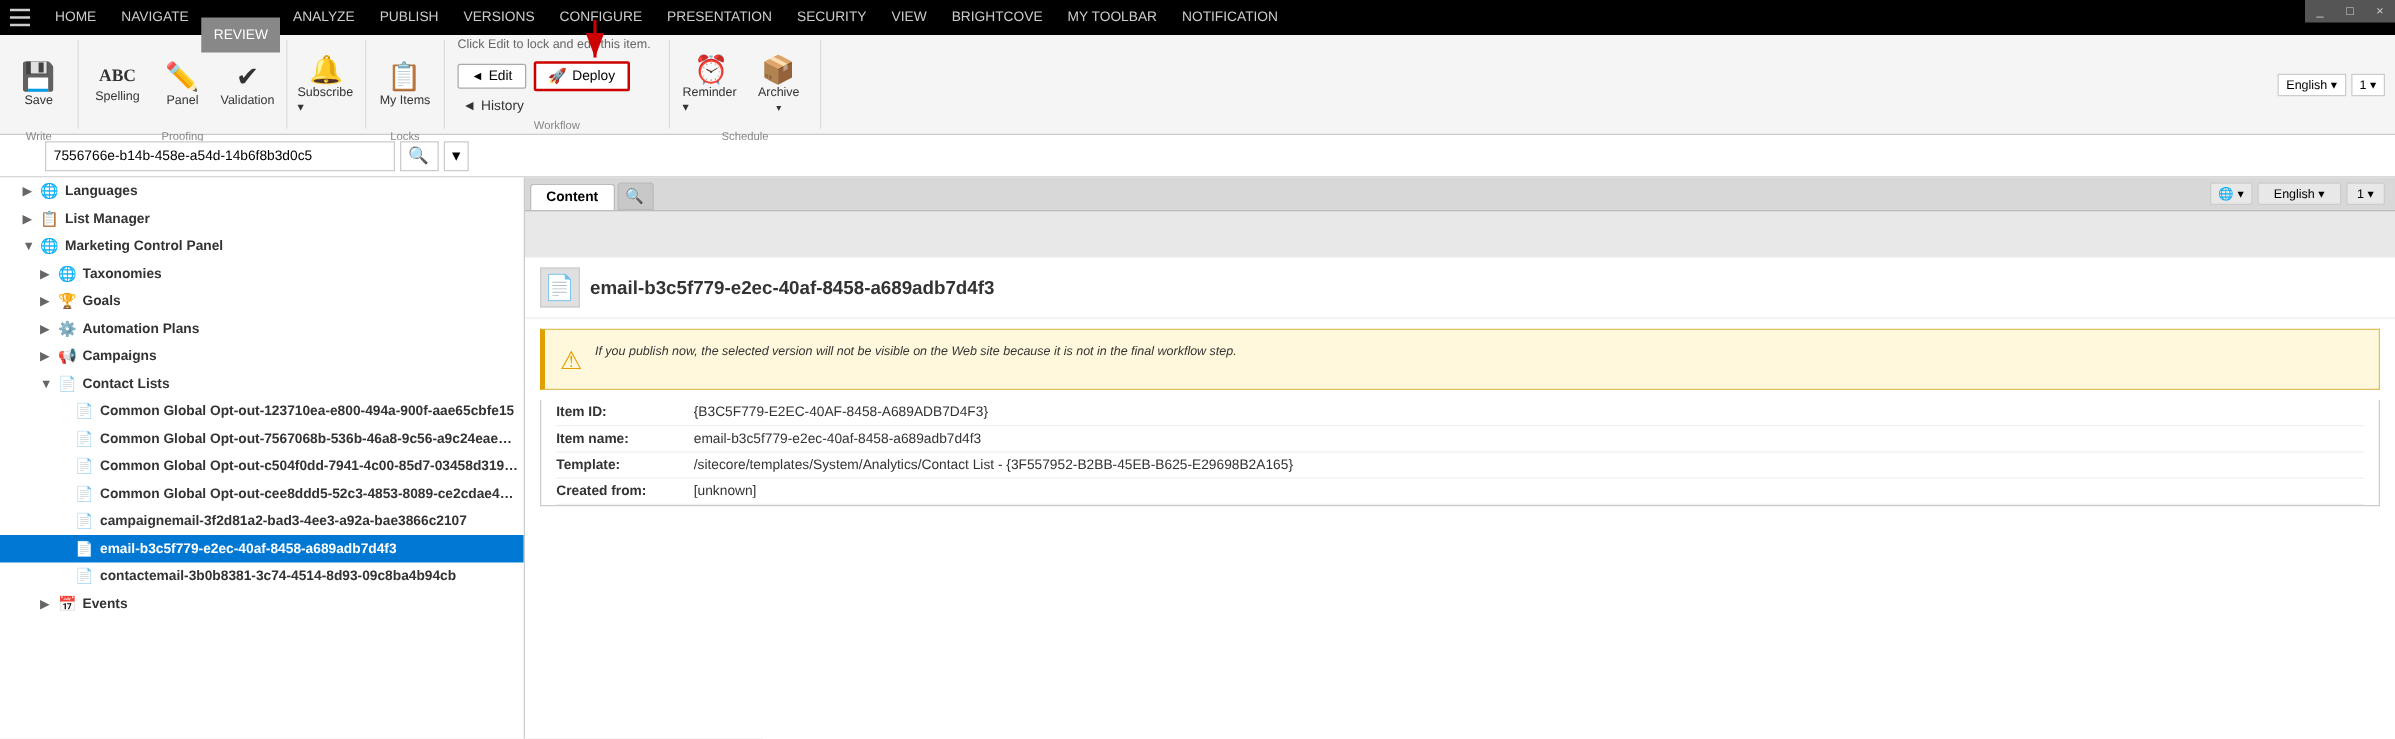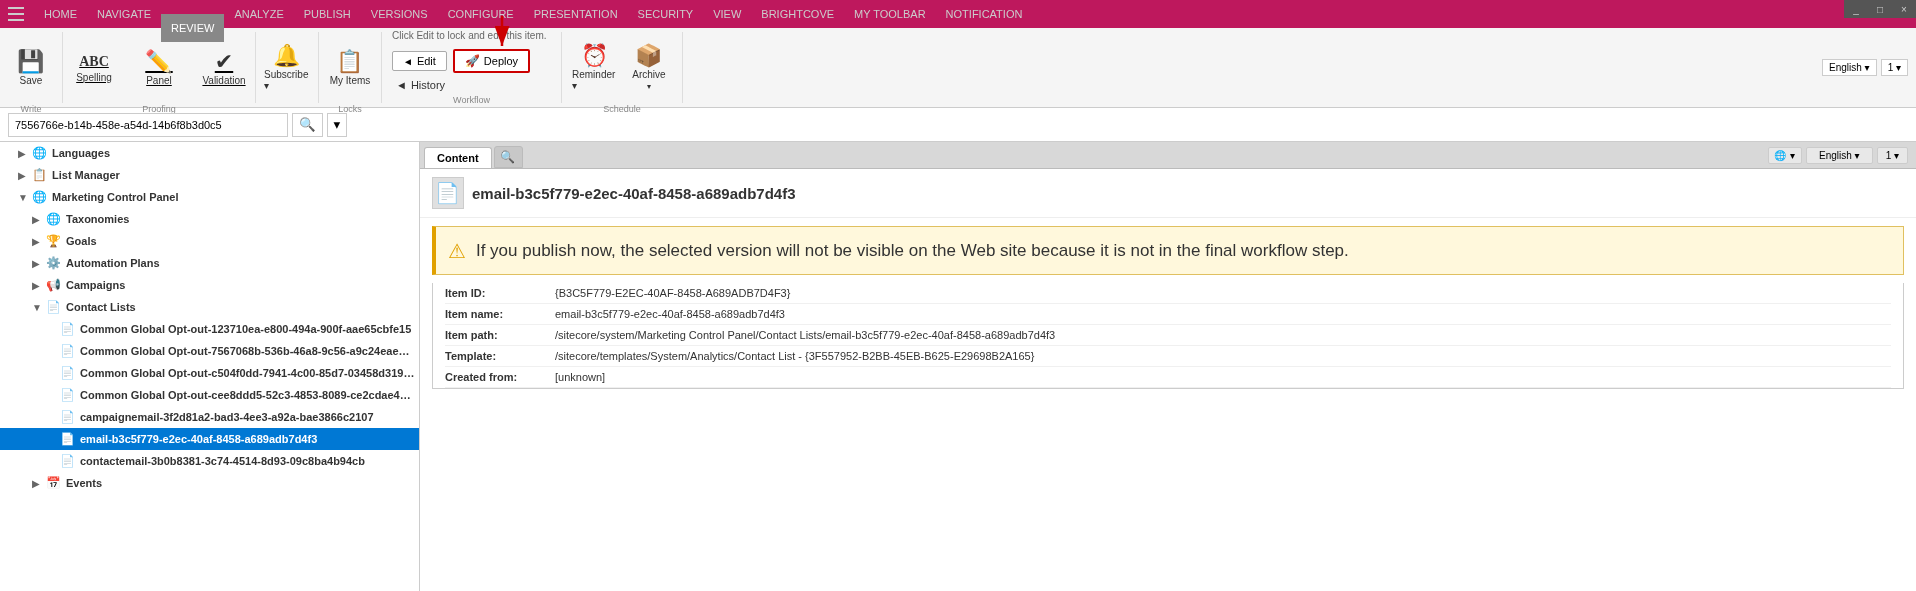--- a/index.html
+++ b/index.html
@@ -1,20 +1,20 @@
 <!DOCTYPE html>
 <html><head>
   <meta charset="utf-8">
   <style>
     * { box-sizing: border-box; margin: 0; padding: 0; }
     body { font-family: Arial, sans-serif; font-size: 12px; background: #f0f0f0; overflow: hidden; }
 
     
     .top-nav {
-      background: #be185d;
+      background: #000000;
       display: flex;
       align-items: center;
       height: 28px;
       padding: 0 4px;
     }
     .top-nav .hamburger {
       width: 24px; height: 24px;
       display: flex; flex-direction: column; justify-content: center; align-items: center; gap: 4px;
       cursor: pointer; margin-right: 6px;
     }
@@ -113,20 +113,21 @@
       align-items: center;
       padding: 0 8px;
       gap: 4px;
     }
     .address-input {
       border: 1px solid #ccc;
       padding: 3px 6px;
       font-size: 11px;
       width: 280px;
       height: 24px;
+      margin-left: 28px;
     }
     .address-search-btn {
       border: 1px solid #ccc;
       background: #fff;
       padding: 2px 6px;
       cursor: pointer;
       height: 24px;
     }
     .address-dropdown-btn {
       border: 1px solid #ccc;
@@ -187,20 +188,21 @@
       font-weight: bold;
     }
 
     
     .content-area {
       flex: 1;
       background: #e8e8e8;
       display: flex;
       flex-direction: column;
       overflow: hidden;
+      gap: 37px;
     }
 
     
     .content-tabs {
       background: #d8d8d8;
       display: flex;
       align-items: flex-end;
       padding: 4px 4px 0 4px;
       gap: 2px;
       border-bottom: 1px solid #bbb;
@@ -269,23 +271,24 @@
       margin: 8px 12px;
       gap: 10px;
     }
     .warning-icon {
       font-size: 20px;
       color: #e0a000;
       flex-shrink: 0;
       margin-top: 2px;
     }
     .warning-text {
-      font-size: 17px;
+      font-size: 10px;
       color: #333;
       line-height: 1.6;
+      font-style: italic;
     }
 
     
     .quick-info-header {
       background: #555;
       color: #fff;
       padding: 6px 12px;
       font-size: 12px;
       font-weight: bold;
       display: flex;
@@ -377,21 +380,21 @@
     <div style="flex:1;display:flex;align-items:center;">
       <div class="ribbon-btn">
         <span class="icon">💾</span>
         <span>Save</span>
       </div>
     </div>
     <div class="ribbon-group-label">Write</div>
   </div>
 
   <div style="display:flex;flex-direction:column;align-items:center;border-right:1px solid #ddd;padding:2px 6px;">
-    <div style="flex:1;display:flex;align-items:center;gap:15px;text-decoration:underline;">
+    <div style="flex:1;display:flex;align-items:center;gap:2px;">
       <div class="ribbon-btn">
         <span style="font-size:14px;font-weight:bold;font-family:serif;color:#333;">ABC</span>
         <span>Spelling</span>
       </div>
       <div class="ribbon-btn">
         <span class="icon">✏️</span>
         <span>Panel</span>
       </div>
       <div class="ribbon-btn">
         <span class="icon">✔</span>
@@ -597,24 +600,20 @@
       <div class="quick-info-content">
         <div class="info-row">
           <span class="info-label">Item ID:</span>
           <span class="info-value">{B3C5F779-E2EC-40AF-8458-A689ADB7D4F3}</span>
         </div>
         <div class="info-row">
           <span class="info-label">Item name:</span>
           <span class="info-value">email-b3c5f779-e2ec-40af-8458-a689adb7d4f3</span>
         </div>
         <div class="info-row">
-          <span class="info-label">Item path:</span>
-          <span class="info-value">/sitecore/system/Marketing Control Panel/Contact Lists/email-b3c5f779-e2ec-40af-8458-a689adb7d4f3</span>
-        </div>
-        <div class="info-row">
           <span class="info-label">Template:</span>
           <span class="info-value">/sitecore/templates/System/Analytics/Contact List - {3F557952-B2BB-45EB-B625-E29698B2A165}</span>
         </div>
         <div class="info-row">
           <span class="info-label">Created from:</span>
           <span class="info-value">[unknown]</span>
         </div>
       </div>
     </div>
   </div>

